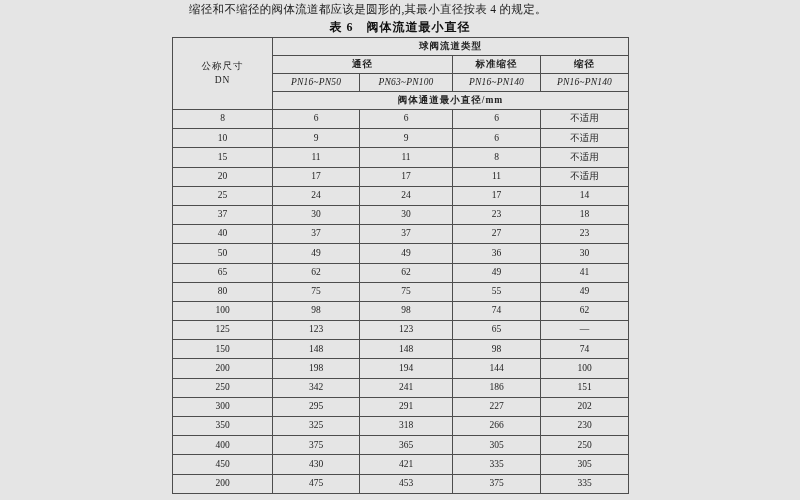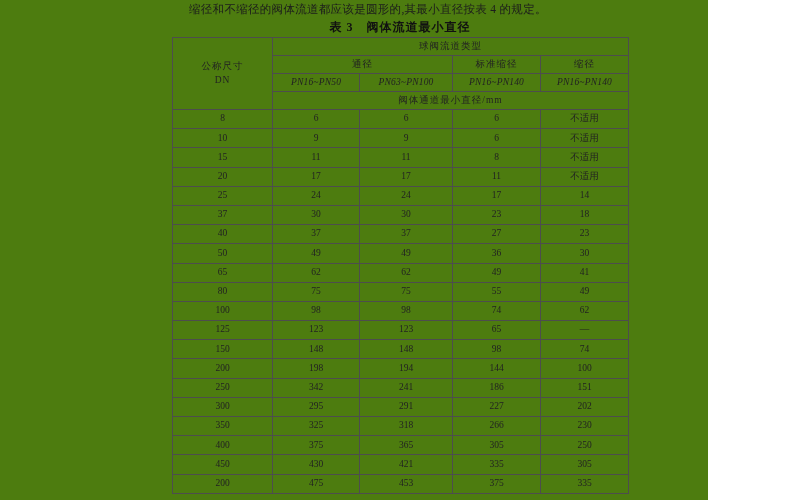--- a/index.html
+++ b/index.html
@@ -2,23 +2,23 @@
 <html><head>
 <meta charset="utf-8">
 <style>
   html, body {
     margin: 0;
     padding: 0;
     background: #ffffff;
   }
   .page {
     position: relative;
-    width: 708px;
+    width: 800px;
     height: 500px;
-    background: #4d7c0f;
+    background: #e5e5e5;
     font-family: "Liberation Serif", "DejaVu Serif", serif;
     color: #1c1c1c;
     overflow: hidden;
   }
   .intro {
     position: absolute;
     left: 189px;
     top: 2px;
     margin: 0;
     font-size: 11.5px;
@@ -58,41 +58,41 @@
     white-space: nowrap;
   }
   thead tr { height: 18px; }
   tbody.data tr { height: 19.2px; }
   td.corner {
     font-size: 10px;
     letter-spacing: 1px;
   }
   td.corner .line { padding: 2px 0; }
   td.cjk-bold {
-    font-weight: normal;
+    font-weight: bold;
     font-size: 10px;
     letter-spacing: 1px;
   }
   td.pn-cell {
     font-size: 9.5px;
     letter-spacing: 0.2px;
     font-style: italic;
   }
   tbody.data td {
     font-size: 9.5px;
   }
 </style>
 </head>
 <body>
 
 <div class="page">
 
   <p class="intro">缩径和不缩径的阀体流道都应该是圆形的,其最小直径按表 4 的规定。</p>
 
-  <div class="table-title">表 3　阀体流道最小直径</div>
+  <div class="table-title">表 6　阀体流道最小直径</div>
 
   <table class="min-bore">
     <colgroup>
       <col style="width:100px">
       <col style="width:87px">
       <col style="width:93px">
       <col style="width:88px">
       <col style="width:88px">
     </colgroup>
     <thead>

